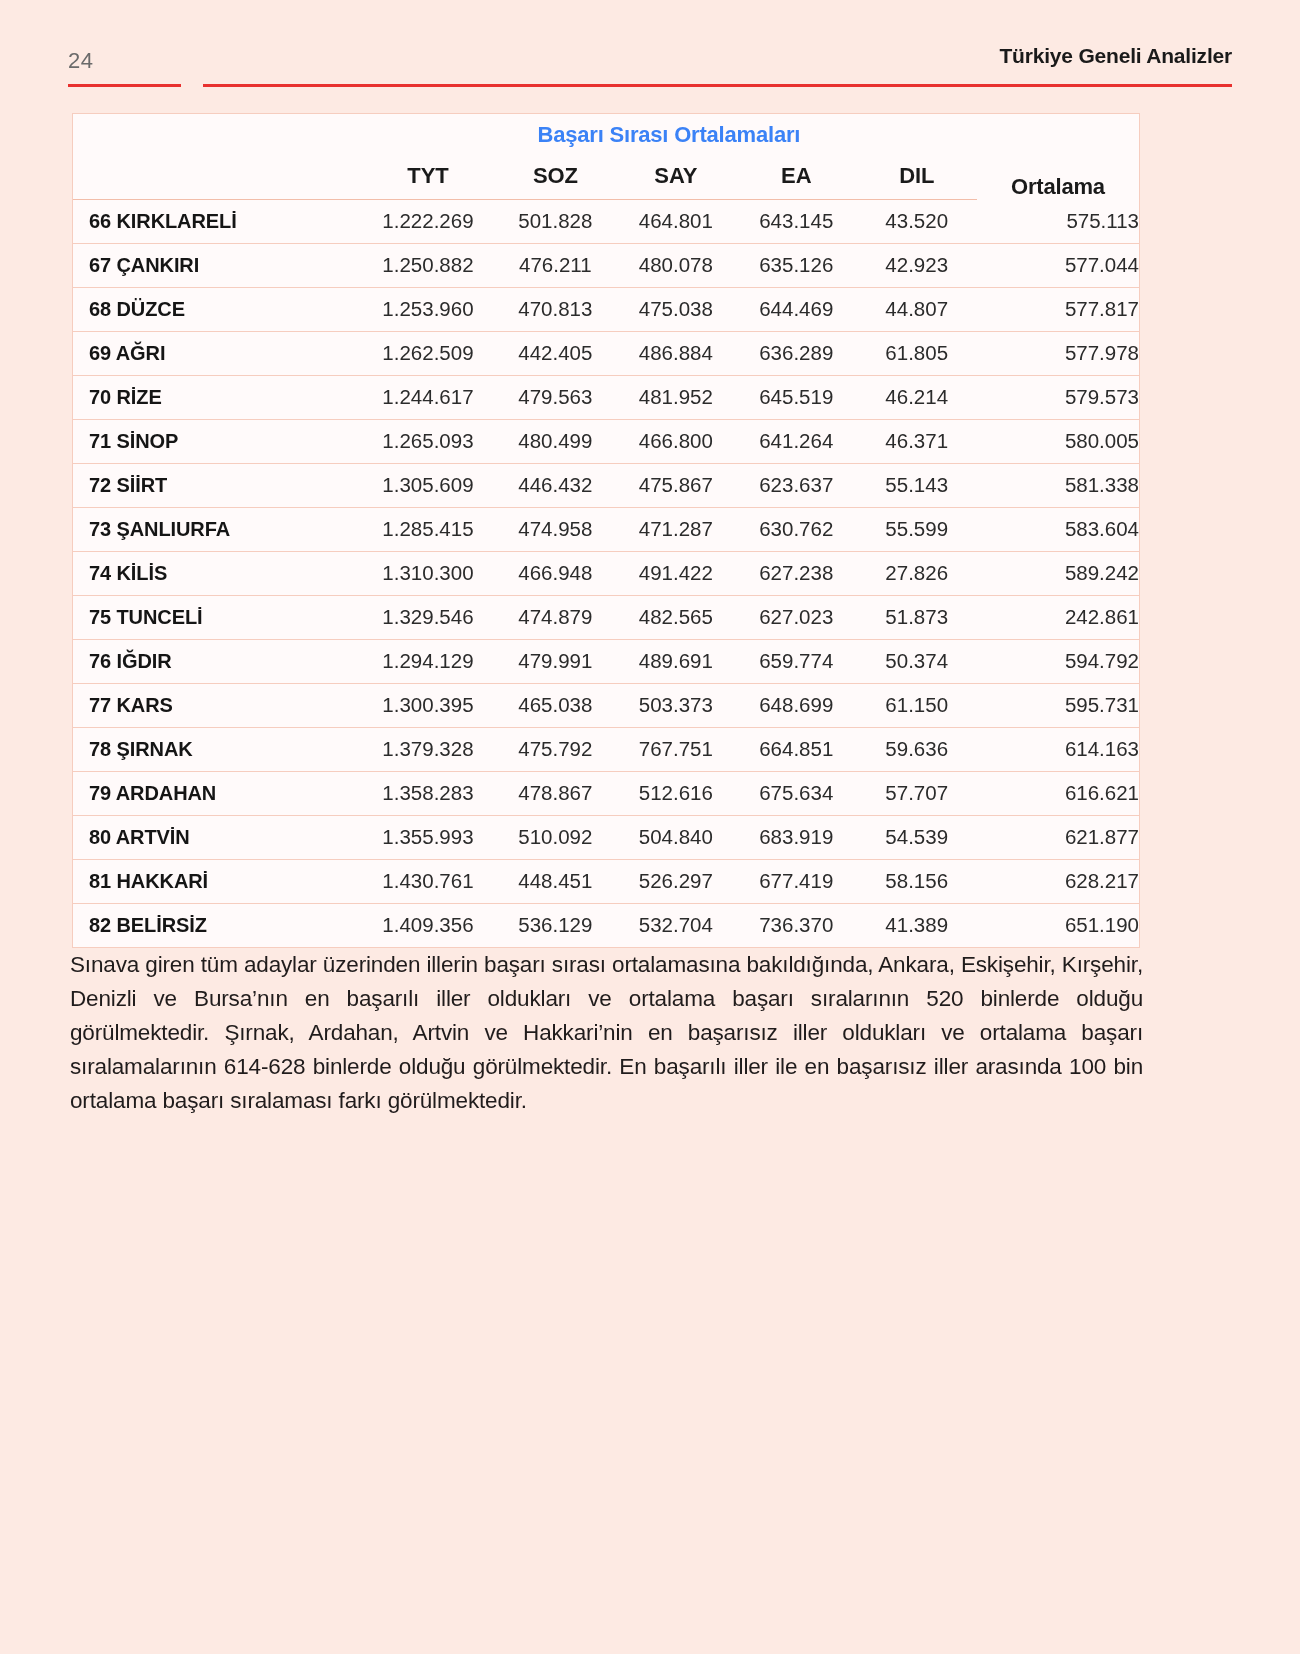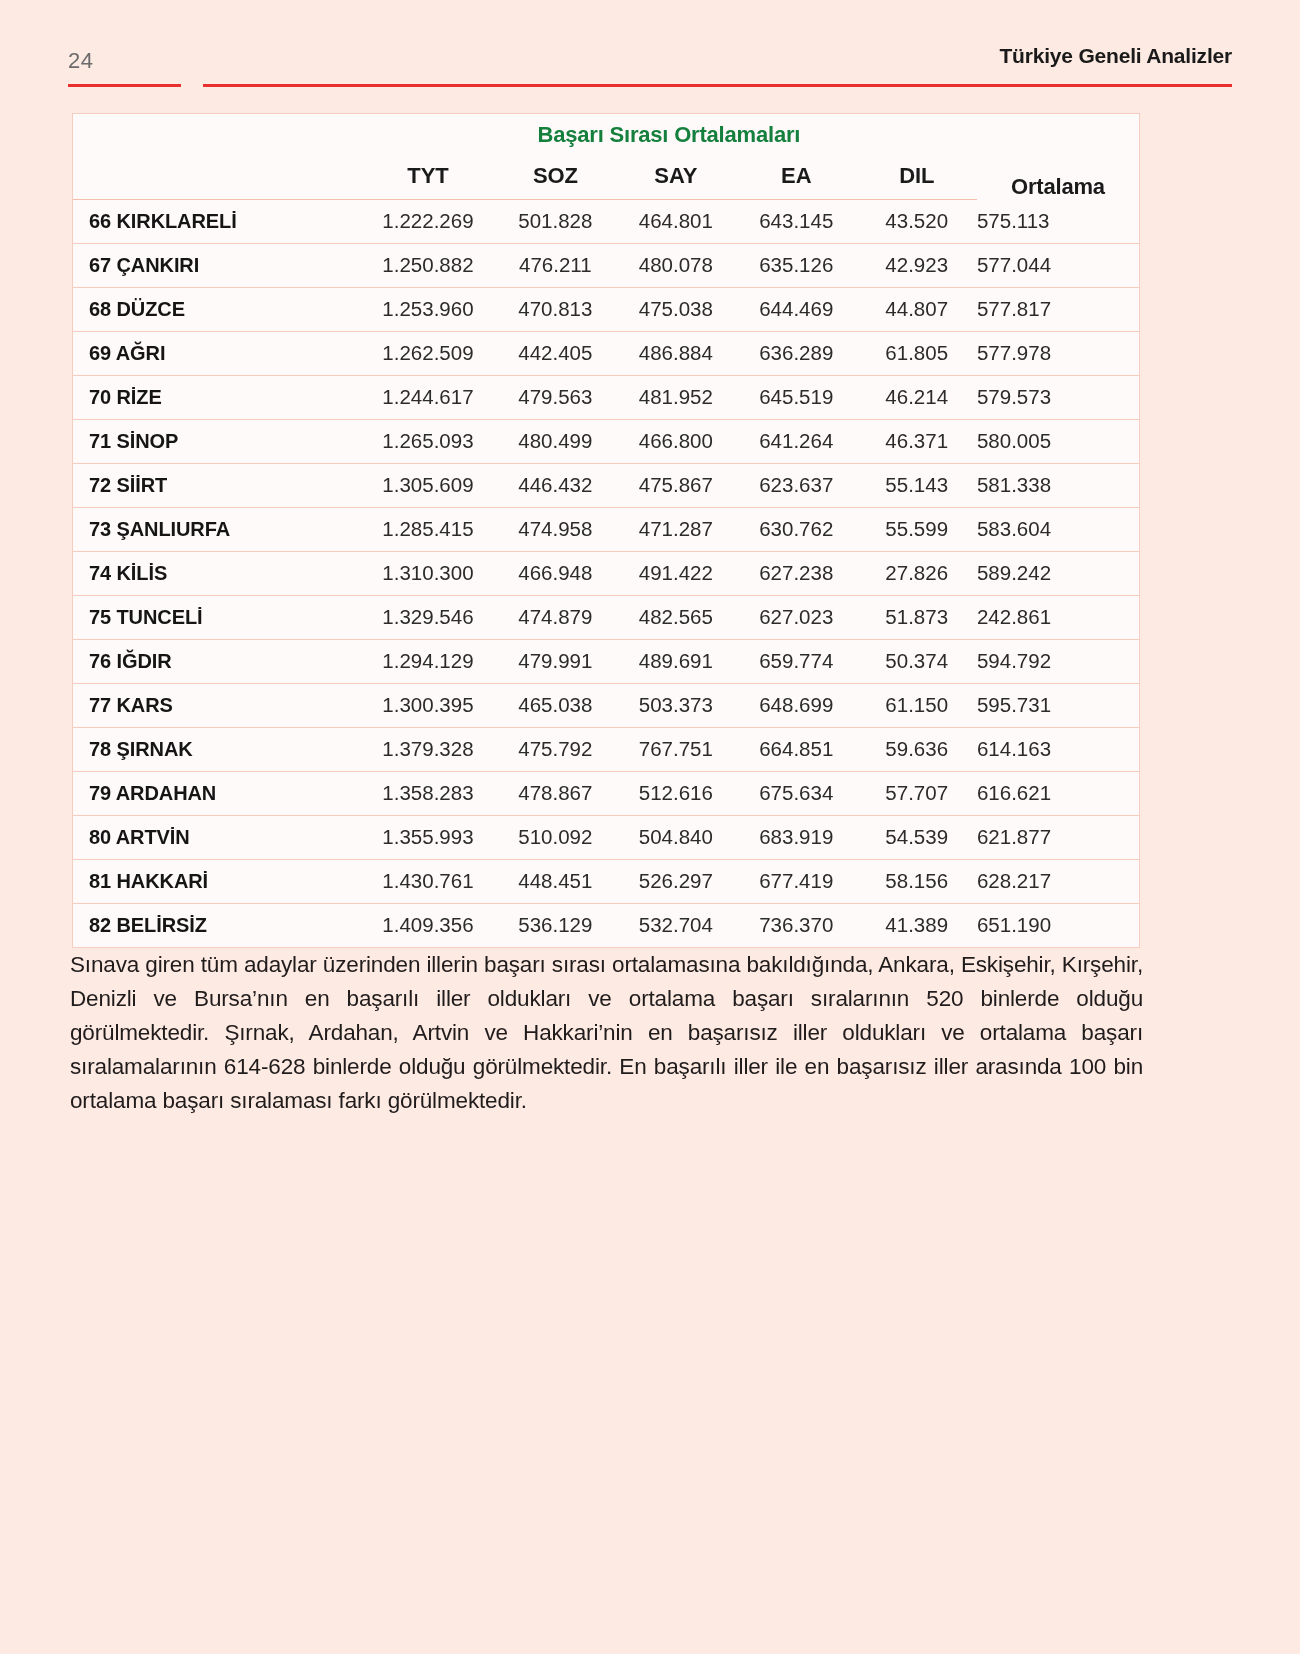--- a/index.html
+++ b/index.html
@@ -111,21 +111,21 @@
     height: 42px;
   }
   .grouphead td {
     border: none;
     padding: 0;
   }
   .group-span {
     text-align: center;
     font-size: 22px;
     font-weight: bold;
-    color: #15803d;
+    color: #3b82f6;
     border-bottom: 1px solid #f2bda9;
     padding: 8px 0 6px 0;
     letter-spacing: -0.2px;
   }
   .ort-head {
     text-align: center;
     font-size: 22px;
     font-weight: bold;
     color: #1a1a1a;
     vertical-align: bottom;
@@ -158,21 +158,21 @@
     font-weight: bold;
     font-size: 20px;
     color: #151515;
     letter-spacing: -0.1px;
   }
   td.num {
     text-align: center;
     font-variant-numeric: lining-nums tabular-nums;
   }
   td.num.ort {
-    text-align: left;
+    text-align: right;
   }
 
   
   .paragraph {
     position: absolute;
     left: 70px;
     top: 925px;
     width: 1073px;
     font-size: 22.5px;
     line-height: 1.52;

